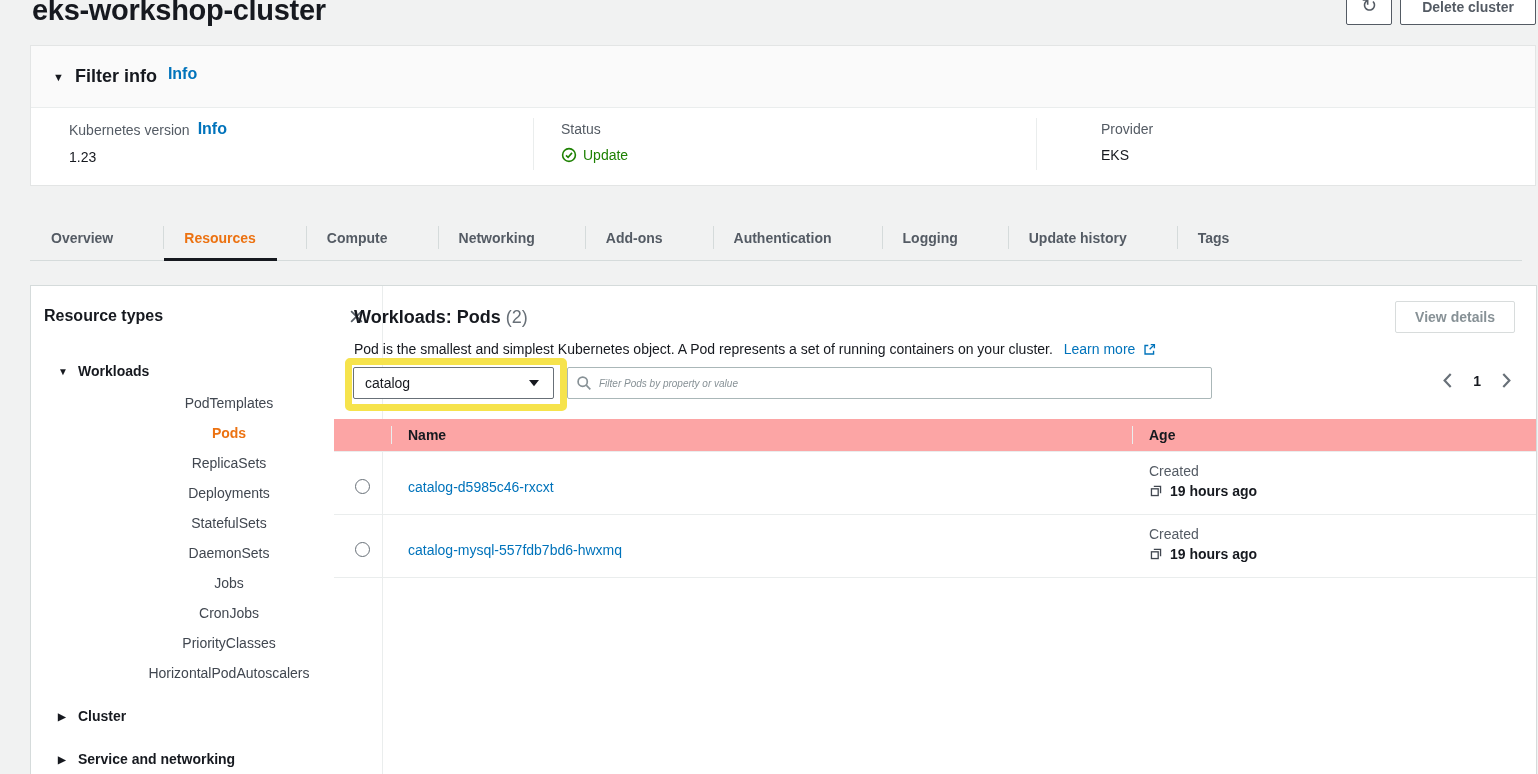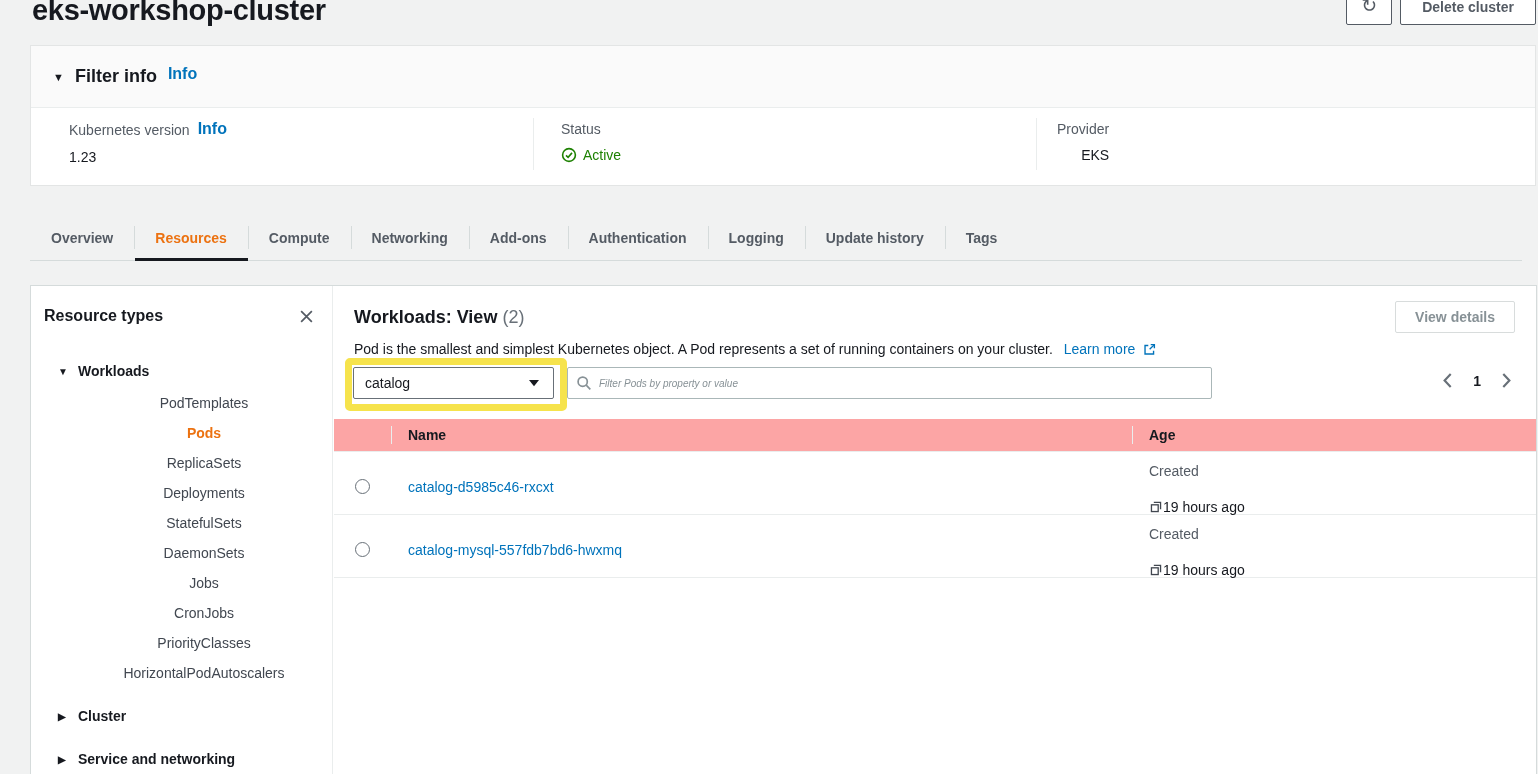--- a/index.html
+++ b/index.html
@@ -34,49 +34,49 @@
     height:62px; background:#fafafa; border-bottom:1px solid #eaeded;
     display:flex; align-items:center; padding-left:22px; gap:11px;
   }
   .ci-caret { font-size:11px; color:#16191f; }
   .ci-title { font-size:18px; font-weight:700; }
   .info-link { font-size:16px; font-weight:700; color:#0073bb; text-decoration:none; position:relative; top:-3px; cursor:pointer; }
   .ci-body { position:relative; height:78px; }
   .ci-col { position:absolute; top:13px; font-size:14px; }
   .ci-col .lbl { color:#545b64; display:flex; gap:8px; align-items:center; }
   .ci-col .val { margin-top:10px; color:#16191f; }
-  .ci-col.c1 { left:22px;margin-left:16px; } .ci-col.c2 { left:530px; } .ci-col.c3 { left:1026px;text-align:right; }
+  .ci-col.c1 { left:22px;margin-left:16px; } .ci-col.c2 { left:530px; } .ci-col.c3 { left:1070px; }
   .ci-div { position:absolute; top:10px; bottom:16px; width:1px; background:#eaeded; }
   .ci-div.d1 { left:502px; } .ci-div.d2 { left:1005px; }
   .status-val { display:flex; align-items:center; gap:6px; color:#1d8102 !important; }
 
   
   .tabs {
     position:absolute; left:30px; top:217px; right:16px; height:44px;
-    display:flex; border-bottom:1px solid #d5dbdb;
+    display:flex; border-bottom:1px solid #d5dbdb;gap:29px;
   }
   .tab {
     position:relative; padding:0 21px; line-height:42px;
     font-size:14px; font-weight:700; color:#545b64; cursor:pointer; white-space:nowrap;
   }
   .tab:not(:first-child)::before {
     content:''; position:absolute; left:0; top:9px; bottom:11px; width:1px; background:#d5dbdb;
   }
   .tab.active { color:#ec7211; }
   .tab.active::after {
     content:''; position:absolute; left:1px; right:0; bottom:-1px; height:3px; background:#16191f;
   }
 
   
   .content {
     position:absolute; left:30px; top:285px; width:1507px; height:489px;
     background:#fff; border:1px solid #d5dbdb; border-bottom:none;
   }
   
-  .sidebar { position:absolute; left:0; top:0; bottom:0; width:302px; border-right:1px solid #eaeded; background:#fff; }
+  .sidebar { position:absolute; left:0; top:0; bottom:0; width:352px; border-right:1px solid #eaeded; background:#fff; }
   .rt-head { display:flex; justify-content:space-between; align-items:center; margin:19px 15px 0 13px; }
   .rt-title { font-size:16px; font-weight:700; }
   .rt-close { width:22px; height:22px; display:flex; align-items:center; justify-content:center; cursor:pointer; background:none; border:none; }
   .rt-nav { margin-top:29px; font-size:14px; }
   .rt-group { display:flex; align-items:center; gap:9px; padding:7px 0 7px 27px; font-weight:700; color:#16191f; cursor:pointer; }
   .rt-group.collapsed { margin-top:13px; }
   .rt-caret { font-size:10px; color:#16191f; width:11px; }
   .rt-items { list-style:none; margin:2px 0 9px; }
   .rt-item { padding:7px 0 7px 45px; color:#414750; line-height:16px; cursor:pointer;text-align:center; }
   .rt-item.selected { color:#ec7211; font-weight:700; }
@@ -121,21 +121,21 @@
   .th-div { position:absolute; top:7px; bottom:7px; width:1px; background:#eaeded; }
   .th-div.d1 { left:57px; } .th-div.d2 { left:798px; }
   .trow { position:relative; height:63px; border-bottom:1px solid #eaeded; }
   .radio {
     position:absolute; left:21px; top:27px; width:15px; height:15px;
     border:1px solid #687078; border-radius:50%; background:#fff; cursor:pointer;
   }
   .pod-link { position:absolute; left:74px; top:27px; font-size:14px; color:#0073bb; text-decoration:none; cursor:pointer; }
   .age-cell { position:absolute; left:815px; top:11px; font-size:14px; }
   .age-cell .created { color:#545b64; }
-  .age-cell .when { margin-top:20px; display:flex; align-items:center; color:#16191f; }
+  .age-cell .when { margin-top:4px; display:flex; align-items:center; gap:7px; color:#16191f;font-weight:bold; }
 </style>
 </head>
 <body>
 
 <h1 class="page-title">eks-workshop-cluster</h1>
 <div class="header-actions">
   <button class="btn icon-btn">
     <span>↻</span>
   </button>
   <button class="btn delete">Delete cluster</button>
@@ -158,21 +158,21 @@
     <div class="ci-div d1"></div>
     <div class="ci-col c2">
       <div class="lbl">
           <span>Status</span>
         </div>
       <div class="val status-val">
         <svg width="16" height="16" viewBox="0 0 16 16">
           <circle cx="8" cy="8" r="6.4" fill="none" stroke="#1d8102" stroke-width="1.6"></circle>
           <path d="M5 8.3 L7.1 10.3 L11 5.9" fill="none" stroke="#1d8102" stroke-width="1.6"></path>
         </svg>
-        <span>Active</span>
+        <span>Update</span>
       </div>
     </div>
     <div class="ci-div d2"></div>
     <div class="ci-col c3">
       <div class="lbl">
           <span>Provider</span>
         </div>
       <div class="val">EKS</div>
     </div>
   </div>
@@ -224,21 +224,21 @@
       </div>
       <div class="rt-group collapsed">
         <span class="rt-caret">▶</span>
         <span>Service and networking</span>
       </div>
     </nav>
   </aside>
 
   <div class="main">
     <h2 class="main-heading">
-      <span>Workloads: View</span>
+      <span>Workloads: Pods</span>
       <span class="count">(2)</span>
     </h2>
     <button class="btn disabled view-details">View details</button>
 
     <p class="description">
       <span>Pod is the smallest and simplest Kubernetes object. A Pod represents a set of running containers on your cluster.</span>
       <a class="learn-more">
         <span>Learn more</span>
         <svg width="13" height="13" viewBox="0 0 16 16">
           <path d="M13 9.5 V13.5 H2.5 V3 H6.5" fill="none" stroke="#0073bb" stroke-width="1.7"></path>

